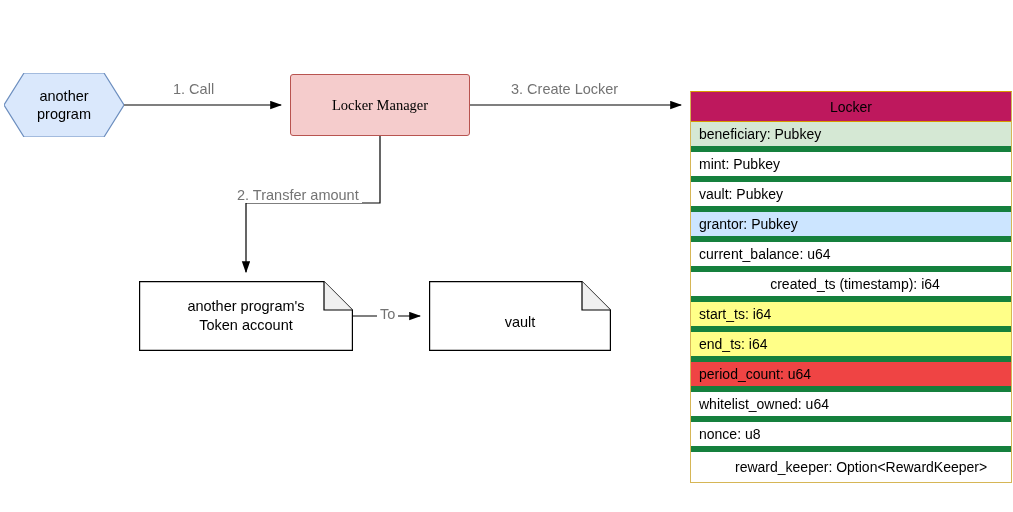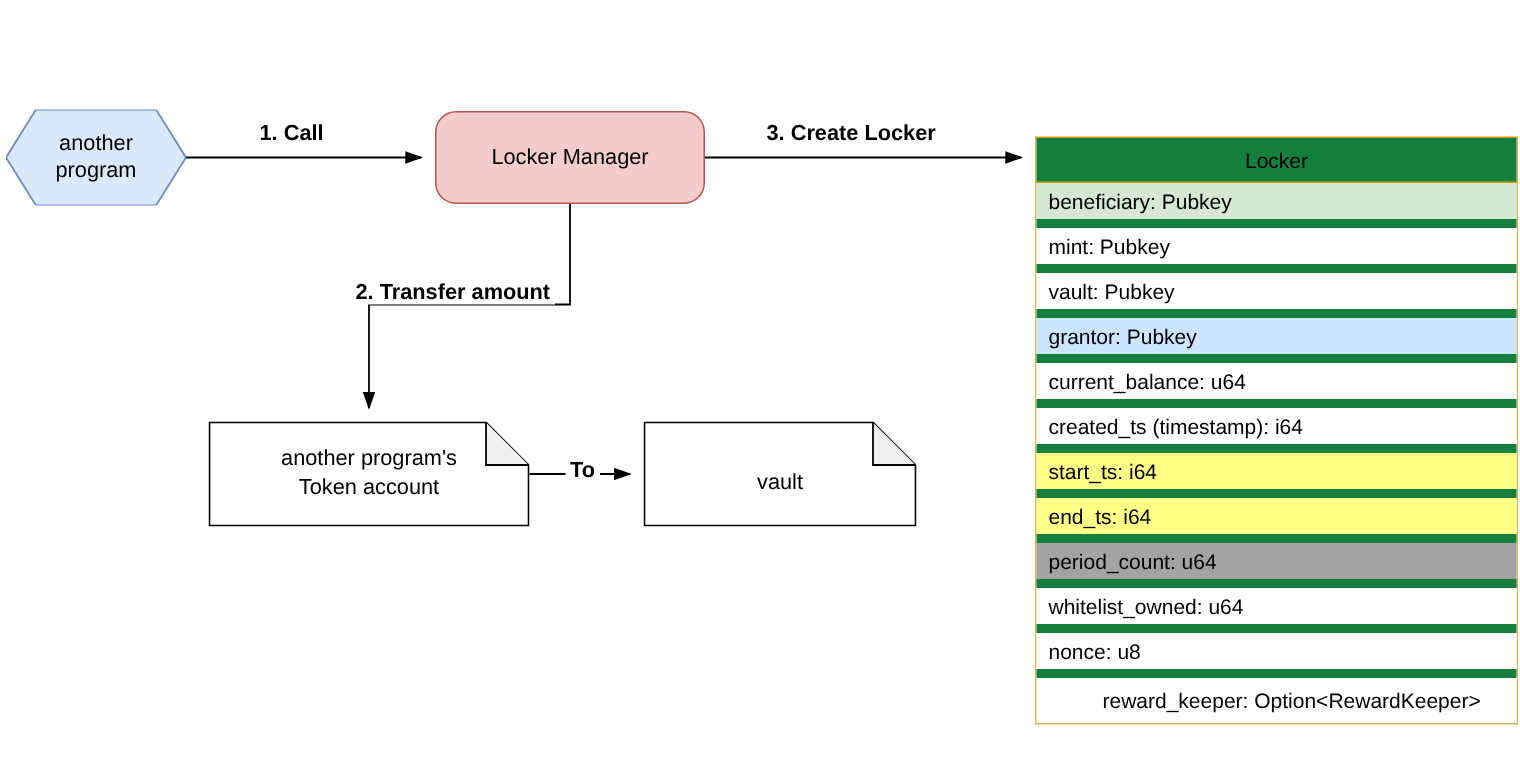--- a/index.html
+++ b/index.html
@@ -47,21 +47,22 @@
     box-sizing: border-box;
   }
   
   #locker-manager {
     left: 290px;
     top: 74px;
     width: 180px;
     height: 62px;
     background: #f5cccc;
     border: 1px solid #b85450;
-    border-radius: 14px;
+    border-radius: 3px;
+    font-family: Liberation Serif, serif;
   }
   
   .doc {
     position: absolute;
   }
   .doc svg {
     position: absolute;
     left: 0;
     top: 0;
   }
@@ -87,25 +88,24 @@
   #vault-doc {
     left: 429px;
     top: 281px;
     width: 182px;
     height: 82px;
   }
   
   .edge-label {
     position: absolute;
     font-size: 14.5px;
-    color: #000000;
+    color: #737373;
     background: #ffffff;
     padding: 0 3px;
     white-space: nowrap;
-    font-weight: bold;
   }
   #label-call { left: 170px; top: 81px; }
   #label-transfer { left: 234px; top: 187px; }
   #label-create { left: 508px; top: 81px; }
   #label-to { left: 377px; top: 306px; }
 
   
   #locker-table {
     position: absolute;
     left: 690px;
@@ -125,21 +125,21 @@
     font-size: 14px;
     color: #000;
     border-bottom: 6px solid #15803d;
   }
   #locker-table .row:last-child {
     border-bottom: none;
   }
   #locker-table .header {
     justify-content: center;
     padding-left: 0;
-    background: #15803d;
+    background: #be185d;
     border-bottom: 1px solid #d79b00;
   }
   svg.edges {
     position: absolute;
     left: 0;
     top: 0;
     width: 1013px;
     height: 512px;
     overflow: visible;
   }
@@ -210,30 +210,30 @@
         </div>
         <div class="row" style="background: rgb(255, 255, 255);">
           <span>vault: Pubkey</span>
         </div>
         <div class="row" style="background: rgb(204, 229, 255);">
           <span>grantor: Pubkey</span>
         </div>
         <div class="row" style="background: rgb(255, 255, 255);">
           <span>current_balance: u64</span>
         </div>
-        <div class="row" style="background: rgb(255, 255, 255);">
+        <div class="row" style="background: rgb(255, 255, 255); justify-content: center;">
           <span>created_ts (timestamp): i64</span>
         </div>
         <div class="row" style="background: rgb(255, 255, 136);">
           <span>start_ts: i64</span>
         </div>
         <div class="row" style="background: rgb(255, 255, 136);">
           <span>end_ts: i64</span>
         </div>
-        <div class="row" style="background: #a3a3a3; text-align: right;">
+        <div class="row" style="background: #ef4444; text-align: right;">
           <span>period_count: u64</span>
         </div>
         <div class="row" style="background: rgb(255, 255, 255);">
           <span>whitelist_owned: u64</span>
         </div>
         <div class="row" style="background: rgb(255, 255, 255);">
           <span>nonce: u8</span>
         </div>
         <div class="row" style="background: rgb(255, 255, 255); margin-left: 36px;">
           <span>reward_keeper: Option&lt;RewardKeeper&gt;</span>

